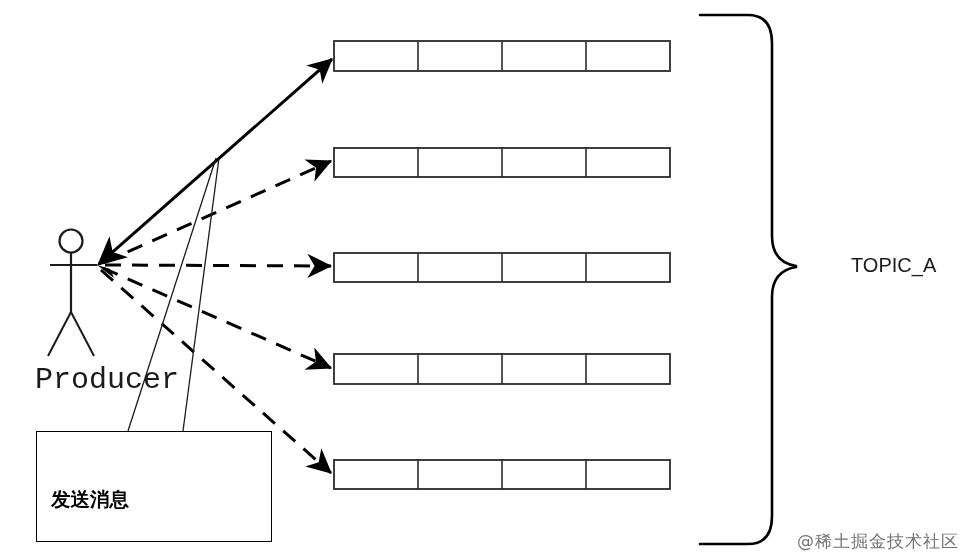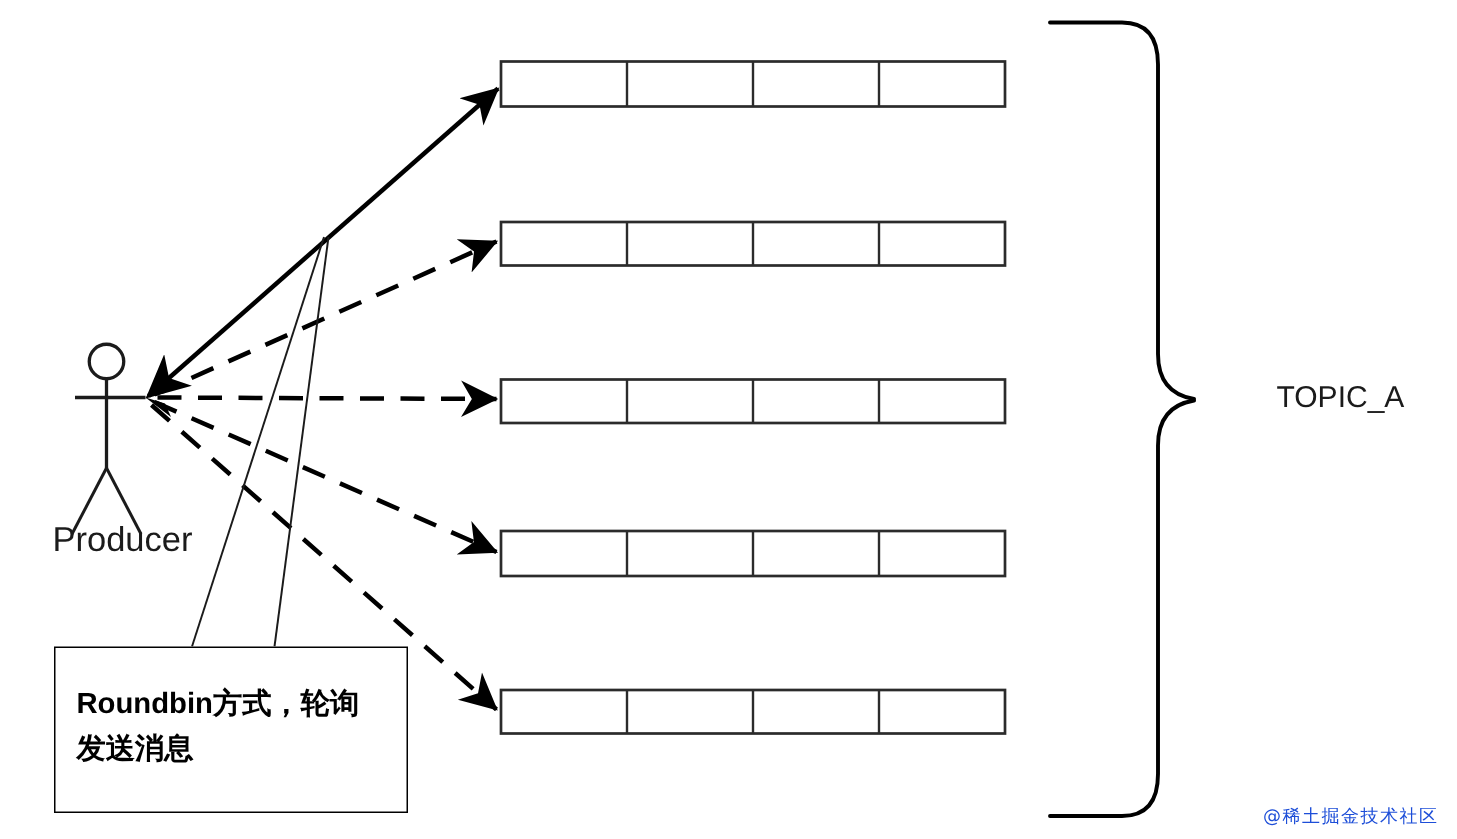--- a/index.html
+++ b/index.html
@@ -24,23 +24,23 @@
     width: 971px;
     height: 559px;
   }
   .label-text {
     position: absolute;
     white-space: nowrap;
     color: #1b1b1b;
   }
   #producer-label {
     left: 35px;
-    top: 346px;
-    font-size: 23px;
-    font-family: Liberation Sans, sans-serif;
+    top: 363px;
+    font-size: 30px;
+    font-family: Liberation Mono, monospace;
     letter-spacing: 0px;
   }
   #topic-label {
     left: 823px;
     top: 254px;
     font-size: 20px;
     font-family: "Liberation Sans", "DejaVu Sans", sans-serif;
     margin-left: 28px;
   }
   #note-box {
@@ -61,22 +61,22 @@
     font-size: 19.5px;
     font-weight: bold;
     line-height: 1.55;
     color: #000000;
     font-family: "Liberation Sans", "DejaVu Sans", sans-serif;
   }
   #watermark {
     position: absolute;
     right: 12px;
     bottom: 6px;
-    font-size: 12px;
-    color: #1d4ed8;
+    font-size: 17px;
+    color: #737373;
     font-family: "DejaVu Sans", sans-serif;
     letter-spacing: 1px;
     user-select: none;
   }
 </style>
 </head>
 <body>
 
 <div id="canvas">
 
@@ -158,20 +158,20 @@
       <path d="M 700 544 L 748 544 Q 772 544 772 516 L 772 297 Q 772 271 796 267"></path>
     </g>
   </svg>
 
   <div class="label-text" id="producer-label">Producer</div>
 
   <div class="label-text" id="topic-label">TOPIC_A</div>
 
   <div id="note-box">
     <div id="note-text">
-      <span>Roundbin方式，轮询</span><br>
+      <br>
       <span>发送消息</span>
     </div>
   </div>
 
   <div id="watermark">@稀土掘金技术社区</div>
 
 </div>
 
 </body></html>

